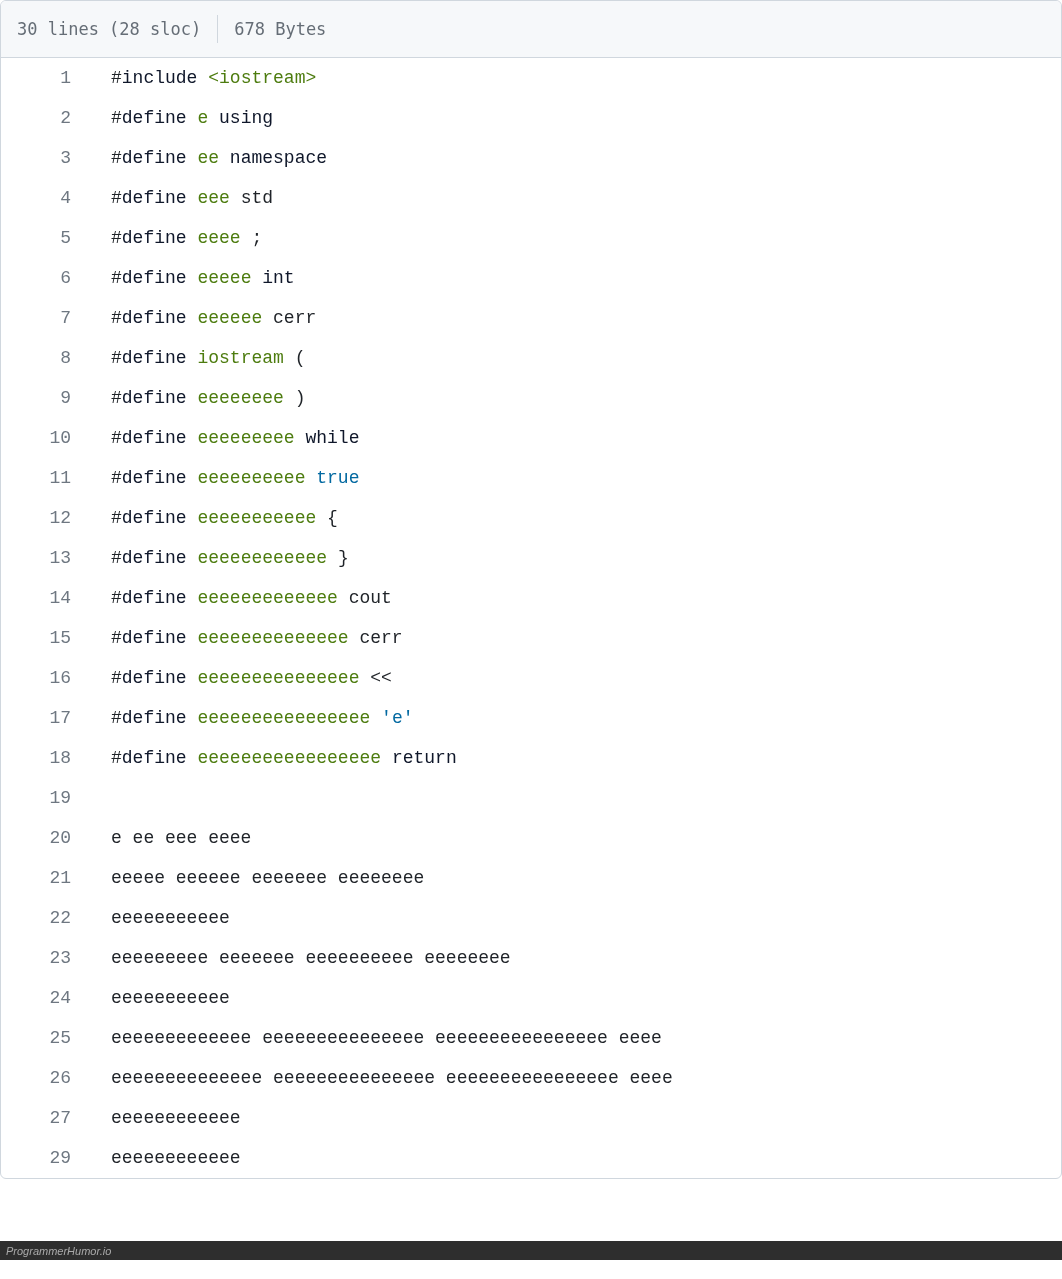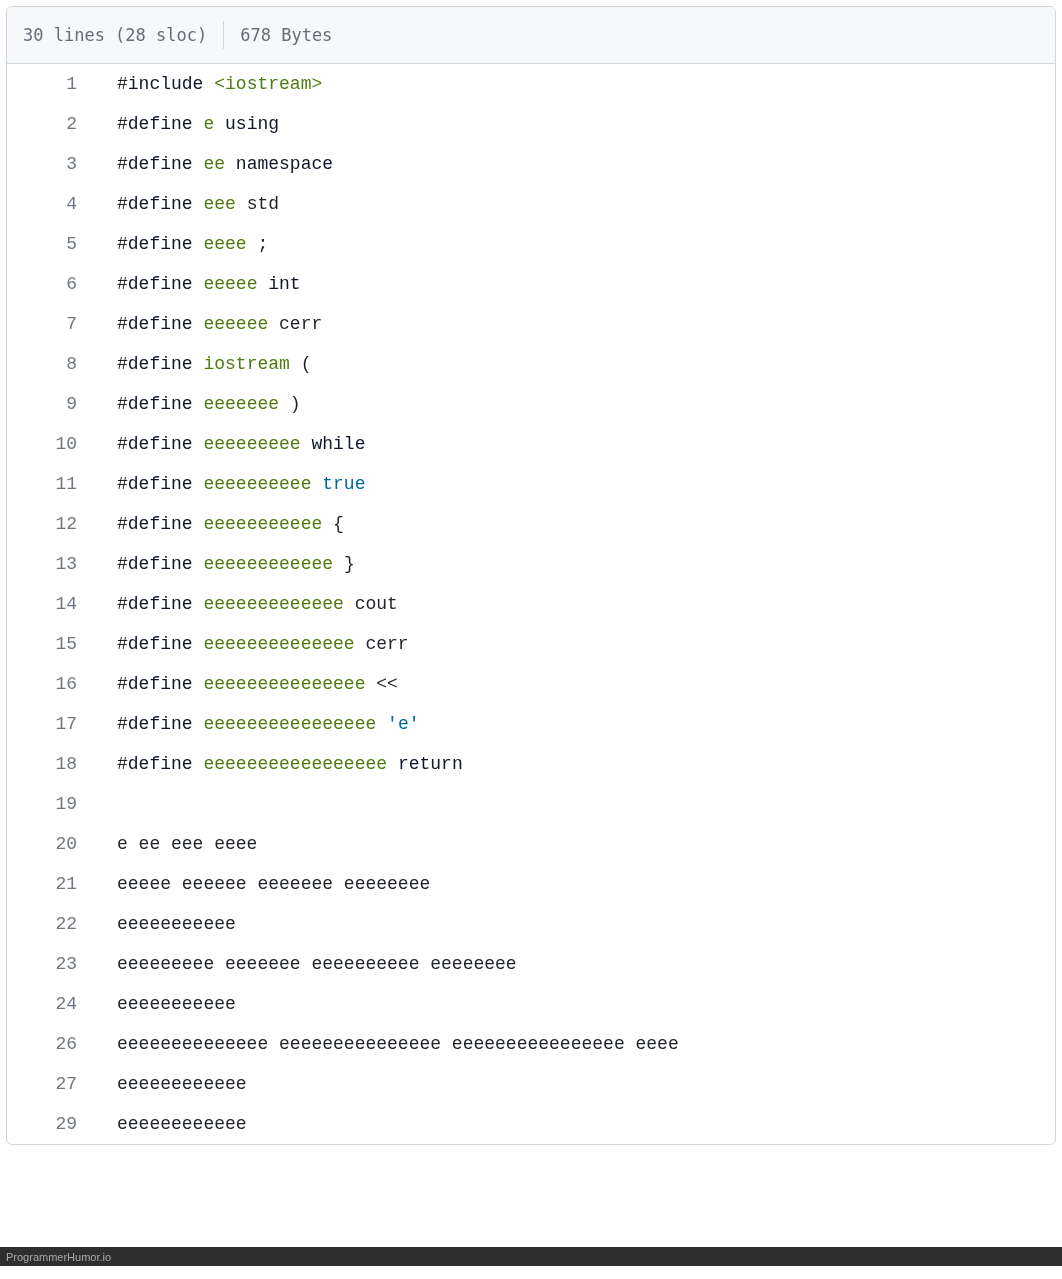--- a/index.html
+++ b/index.html
@@ -1,27 +1,27 @@
 <!DOCTYPE html>
 <html><head>
 <meta charset="utf-8">
 <style>
   html,body{margin:0;padding:0;background:#fff;font-family:-apple-system,BlinkMacSystemFont,"Segoe UI",Helvetica,Arial,sans-serif;color:#1f2328}
   .wrap{width:1062px;min-height:1260px;background:#fff;position:relative}
-  .box{border:1px solid #d0d7de;border-radius:6px;margin:6px;overflow:hidden}
+  .box{border:1px solid #d0d7de;border-radius:6px;overflow:hidden}
   .header{display:flex;align-items:center;padding:14px 16px;background:#f6f8fa;border-bottom:1px solid #d0d7de;font-size:17px;font-family:ui-monospace,SFMono-Regular,Menlo,Consolas,monospace;color:#656d76}
   .divider{width:1px;height:28px;background:#d0d7de;margin:0 16px}
   .code{font-family:ui-monospace,SFMono-Regular,Menlo,Consolas,"Liberation Mono",monospace;font-size:18px;line-height:40px}
   table.code{border-collapse:collapse;width:100%}
   td.num{color:#6e7781;text-align:right;width:60px;min-width:60px;padding:0 16px 0 10px;user-select:none;vertical-align:top;font-size:18px}
   td.line{padding:0 16px 0 24px;white-space:pre;color:#1f2328;vertical-align:top}
   .k-red{color:#0f172a}
   .k-purple{color:#4d7c0f}
   .k-blue{color:#0369a1}
-  .footer{position:absolute;left:0;bottom:0;right:0;height:19px;background:#2e2e2e;color:#aaa;font-size:11px;font-family:Arial,Helvetica,sans-serif;display:flex;align-items:center;padding-left:6px;}
+  .footer{position:absolute;left:0;bottom:0;right:0;height:19px;background:#2e2e2e;color:#aaa;font-size:11px;font-family:Arial,Helvetica,sans-serif;display:flex;align-items:center;padding-left:6px;font-style:italic}
 </style>
 </head>
 <body>
 
 <div class="wrap">
 
   <div class="box">
 
     <div class="header">
       <span>30 lines (28 sloc)</span>
@@ -58,21 +58,21 @@
           <tr>
             <td class="num">7</td>
             <td class="line"><span>#</span><span class="k-red">define</span><span> </span><span class="k-purple">eeeeee </span><span>cerr</span></td>
           </tr>
           <tr>
             <td class="num">8</td>
             <td class="line"><span>#</span><span class="k-red">define</span><span> </span><span class="k-purple">iostream </span><span>(</span></td>
           </tr>
           <tr>
             <td class="num">9</td>
-            <td class="line"><span>#</span><span class="k-red">define</span><span> </span><span class="k-purple">eeeeeee </span><span>)</span></td>
+            <td class="line"><span>#</span><span class="k-red">define</span><span> </span><span class="k-purple">eeeeeeee </span><span>)</span></td>
           </tr>
           <tr>
             <td class="num">10</td>
             <td class="line"><span>#</span><span class="k-red">define</span><span> </span><span class="k-purple">eeeeeeeee </span><span class="k-red">while</span></td>
           </tr>
           <tr>
             <td class="num">11</td>
             <td class="line"><span>#</span><span class="k-red">define</span><span> </span><span class="k-purple">eeeeeeeeee </span><span class="k-blue">true</span></td>
           </tr>
           <tr>
@@ -121,20 +121,24 @@
           </tr>
           <tr>
             <td class="num">23</td>
             <td class="line"><span>eeeeeeeee eeeeeee eeeeeeeeee eeeeeeee</span></td>
           </tr>
           <tr>
             <td class="num">24</td>
             <td class="line"><span>eeeeeeeeeee</span></td>
           </tr>
           <tr>
+            <td class="num">25</td>
+            <td class="line"><span>eeeeeeeeeeeee eeeeeeeeeeeeeee eeeeeeeeeeeeeeee eeee</span></td>
+          </tr>
+          <tr>
             <td class="num">26</td>
             <td class="line"><span>eeeeeeeeeeeeee eeeeeeeeeeeeeee eeeeeeeeeeeeeeee eeee</span></td>
           </tr>
           <tr>
             <td class="num">27</td>
             <td class="line"><span>eeeeeeeeeeee</span></td>
           </tr>
           <tr>
             <td class="num">29</td>
             <td class="line"><span>eeeeeeeeeeee</span></td>

